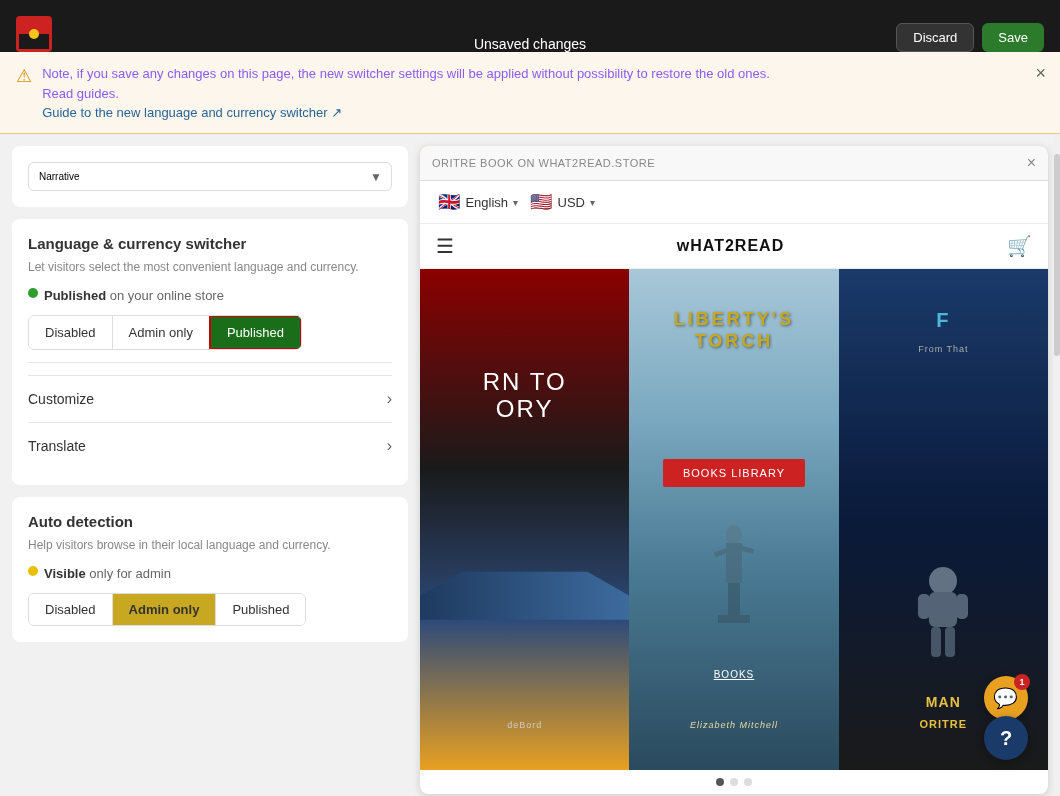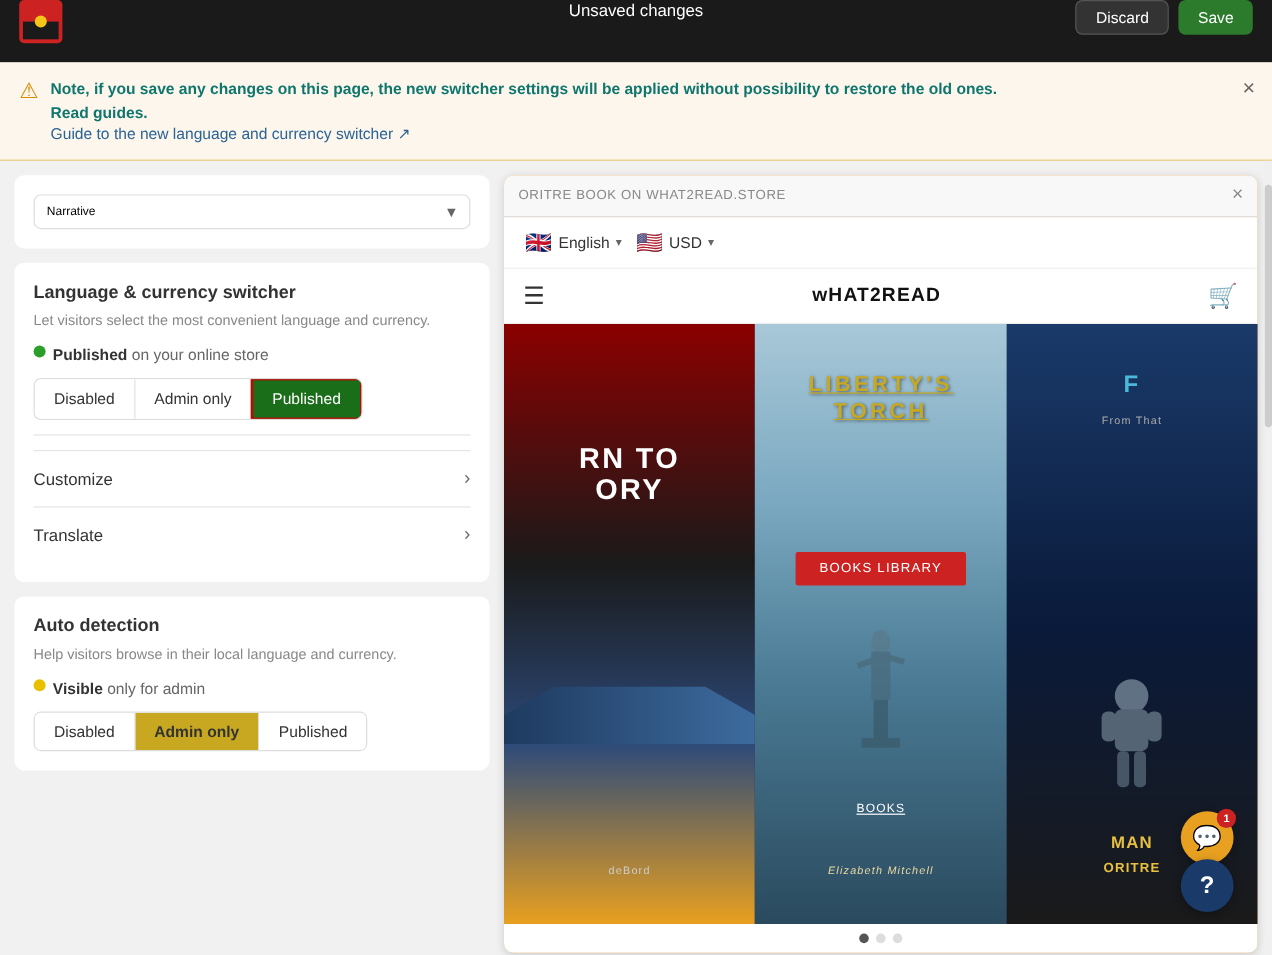--- a/index.html
+++ b/index.html
@@ -3,21 +3,21 @@
   <meta charset="utf-8">
   <style>
     * { box-sizing: border-box; margin: 0; padding: 0; }
     body { font-family: -apple-system, BlinkMacSystemFont, 'Segoe UI', sans-serif; background: #f1f1f1; width: 1060px; height: 796px; overflow: hidden; }
 
     
     .topbar {
       background: #1a1a1a;
       height: 52px;
       display: flex;
-      align-items: flex-start;
+      align-items: flex-end;
       justify-content: space-between;
       padding: 0 16px;
       position: relative;
     }
     .topbar-logo {
       width: 36px;
       height: 36px;
       background: #cc2222;
       border-radius: 4px;
       display: flex;
@@ -63,21 +63,21 @@
       align-items: flex-start;
       gap: 10px;
       position: relative;
     }
     .alert-icon {
       color: #d48c00;
       font-size: 18px;
       flex-shrink: 0;
       margin-top: 1px;
     }
-    .alert-text { font-size: 13px; color: #0f766e; line-height: 1.5; font-weight: bold; }
+    .alert-text { font-size: 13px; color: #8b5cf6; line-height: 1.5; }
     .alert-link { color: #2a6496; cursor: pointer; font-size: 13px; }
     .alert-close {
       position: absolute;
       right: 14px;
       top: 12px;
       cursor: pointer;
       font-size: 18px;
       color: #666;
       background: none;
       border: none;
@@ -307,21 +307,21 @@
       display: flex;
       flex-direction: column;
       align-items: center;
       justify-content: center;
       position: relative;
     }
     .book1-title {
       position: absolute;
       top: 20%;
       font-size: 24px;
-      font-weight: 700;
+      font-weight: 400;
       color: #fff;
       text-align: center;
       line-height: 1.1;
       letter-spacing: 2px;
     }
     .book1-car {
       position: absolute;
       bottom: 30%;
       width: 100%;
       height: 60px;
@@ -349,21 +349,20 @@
     .book2-title {
       position: absolute;
       top: 8%;
       font-size: 18px;
       font-weight: 900;
       color: #c8a820;
       text-align: center;
       letter-spacing: 3px;
       line-height: 1.2;
       text-shadow: 1px 1px 3px rgba(0,0,0,0.5);
-      text-decoration: underline;
     }
     .book2-cta {
       position: absolute;
       top: 38%;
       background: #cc2222;
       color: #fff;
       padding: 8px 20px;
       font-size: 11px;
       font-weight: 400;
       letter-spacing: 1px;

